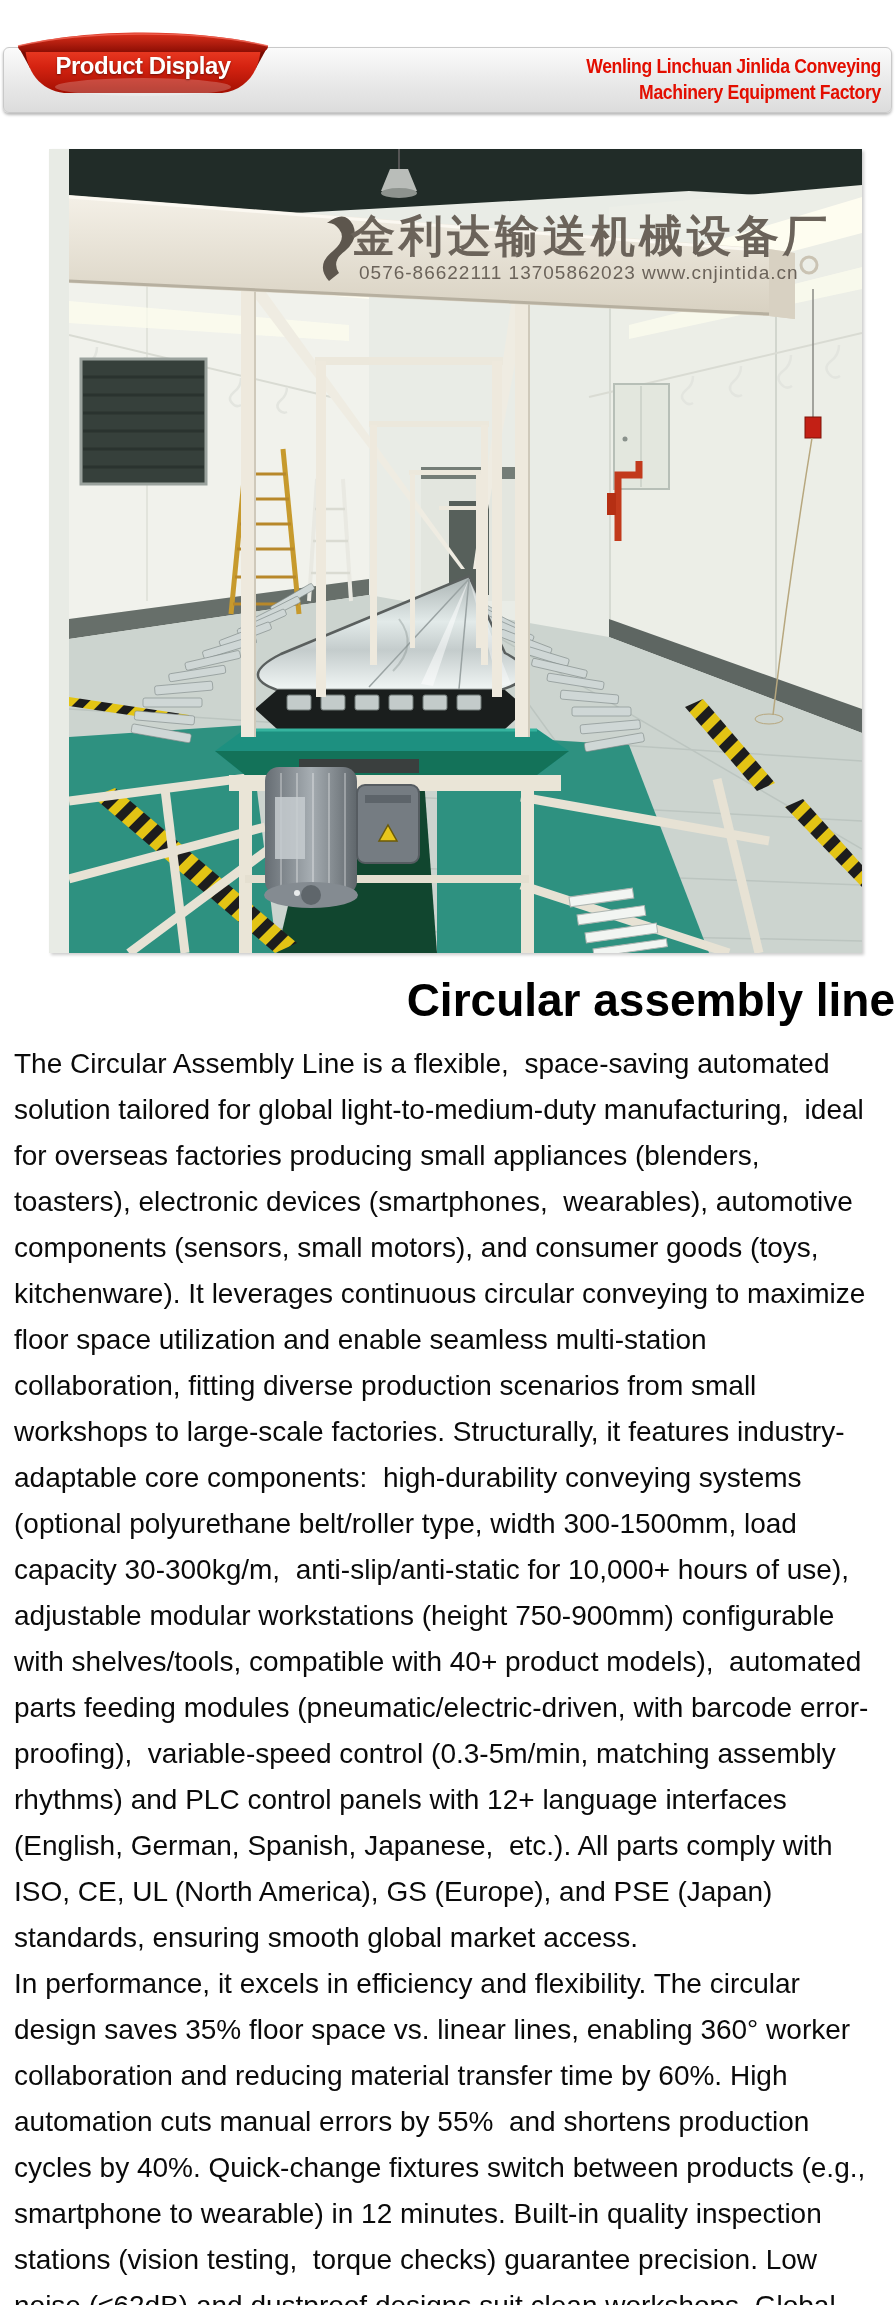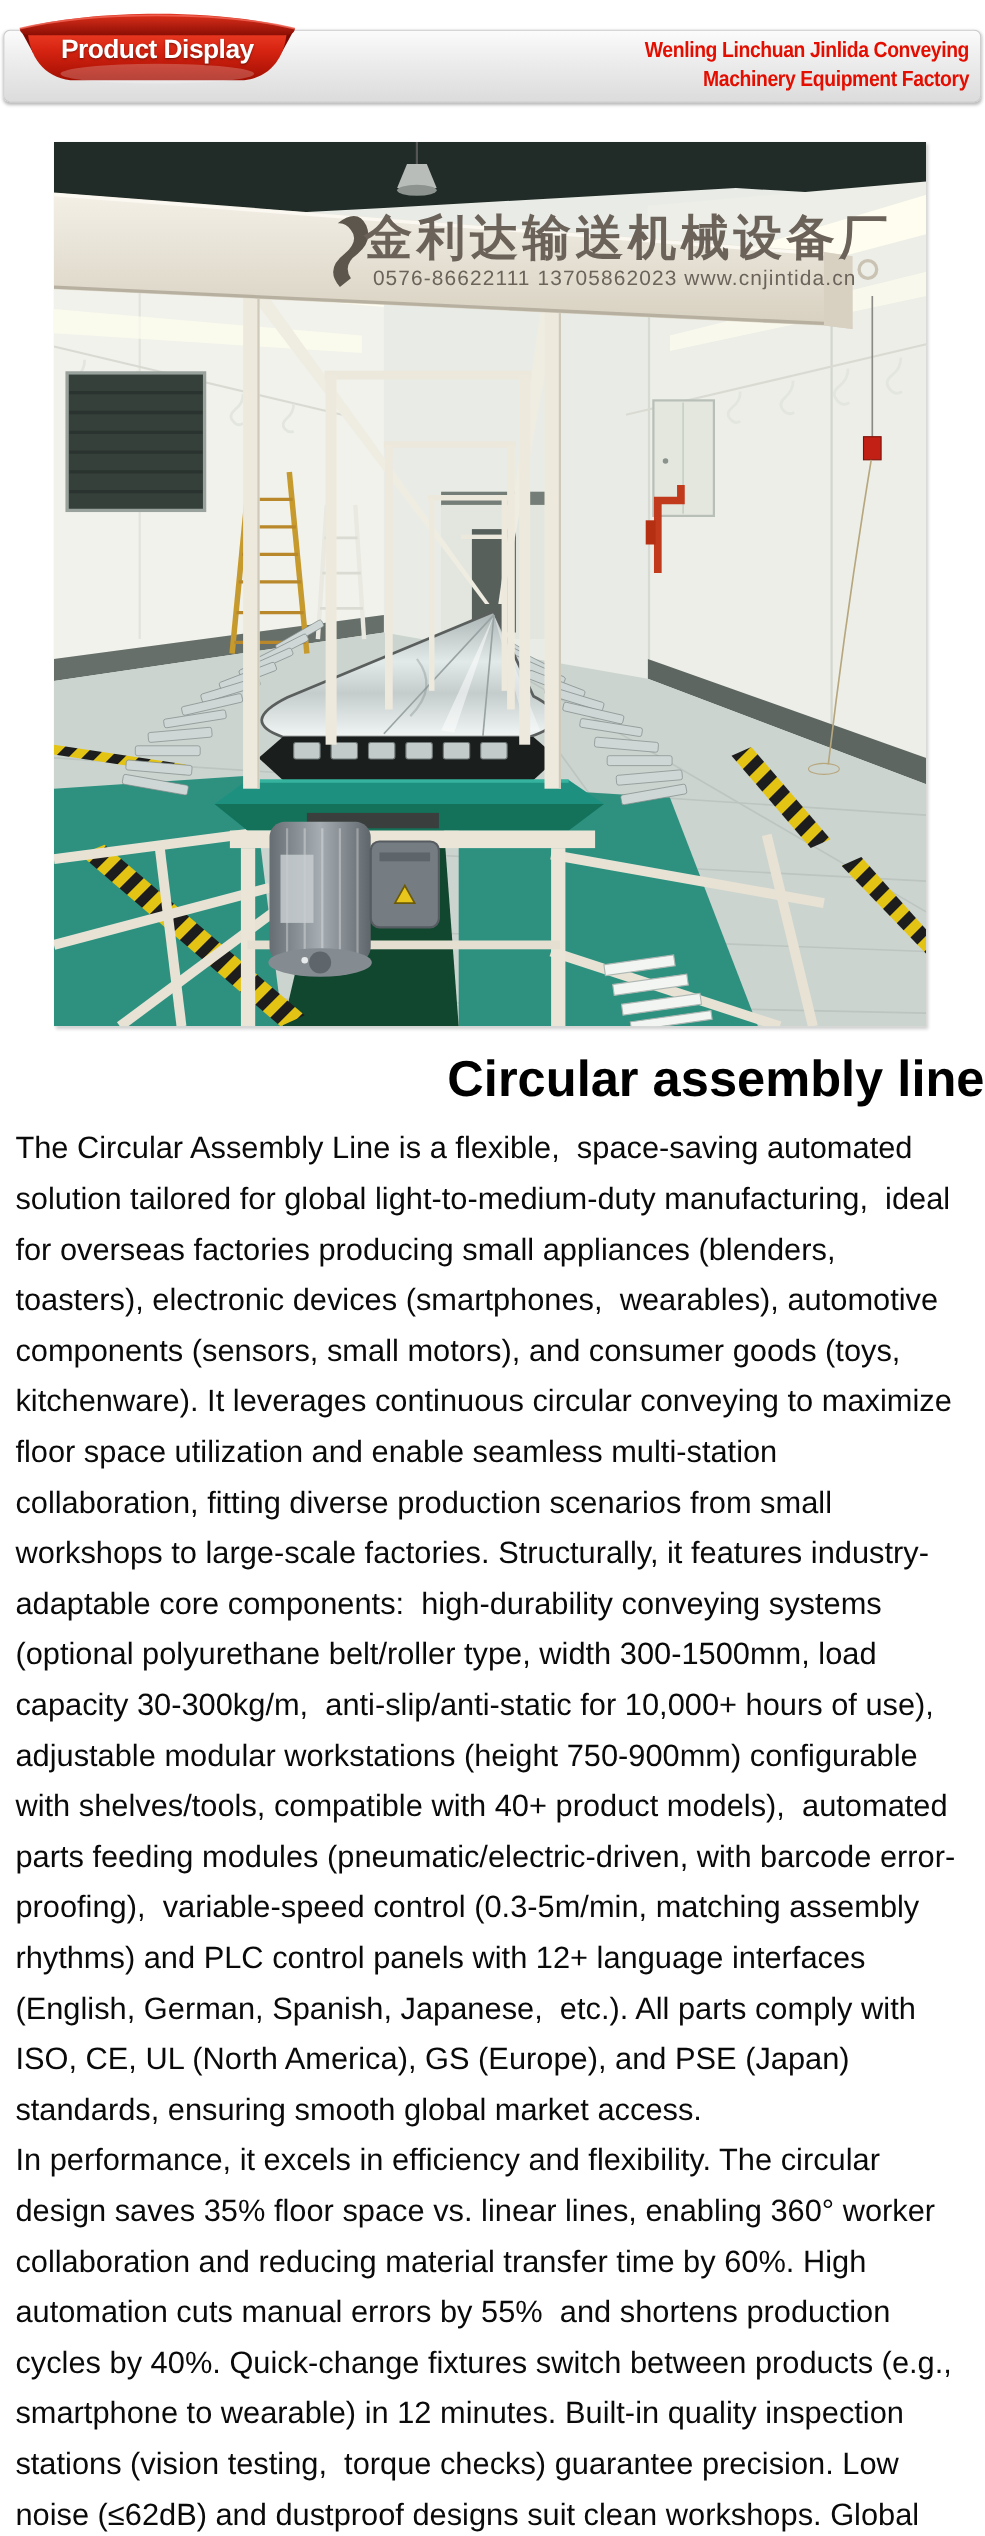--- a/index.html
+++ b/index.html
@@ -2,21 +2,21 @@
 <html><head>
 <meta charset="utf-8">
 <style>
   html,body{margin:0;padding:0;}
   body{
     width:895px; background:#ffffff;
     font-family:"Liberation Sans", sans-serif;
     color:#0a0a0a;
   }
   
-  .topbar{position:relative; height:93px;}
+  .topbar{position:relative; height:93px;margin-top:20px;}
   .graybar{
     position:absolute; left:3px; right:3px; top:27px; height:64px;
     background:linear-gradient(#fbfbfb,#ececec 45%,#dcdcdc);
     border:1px solid #c9c9c9; border-radius:6px;
     box-shadow:0 2px 3px rgba(0,0,0,.28);
   }
   .ribbon{position:absolute; left:16px; top:6px; width:254px; height:76px;}
   .ribbon svg{display:block;}
   .ribbon-text{
     position:absolute; left:0; top:26px; width:100%;
@@ -26,21 +26,21 @@
   .company{
     position:absolute; right:14px; top:33px; text-align:right;
     color:#e30e00; font-weight:bold; font-size:20px; line-height:26px;
     letter-spacing:-0.4px; transform:scaleX(.88); transform-origin:right center;
     white-space:nowrap;
   }
   
   .photo{
     margin:36px 0 0 49px; width:793px; height:804px; position:relative;
     box-shadow:2px 2px 3px rgba(0,0,0,.2);
-    overflow:hidden; background:#e8ebe5;
+    overflow:hidden; background:#e8ebe5;padding-left:20px;
   }
   .photo svg{display:block;}
   
   h1.title{
     margin:20px 0 0 0; text-align:right;
     font-size:46px; line-height:54px; font-weight:bold; color:#000;
     letter-spacing:0px;
   }
   .bodytext{margin:14px 25px 0 14px;}
   .bodytext p{

